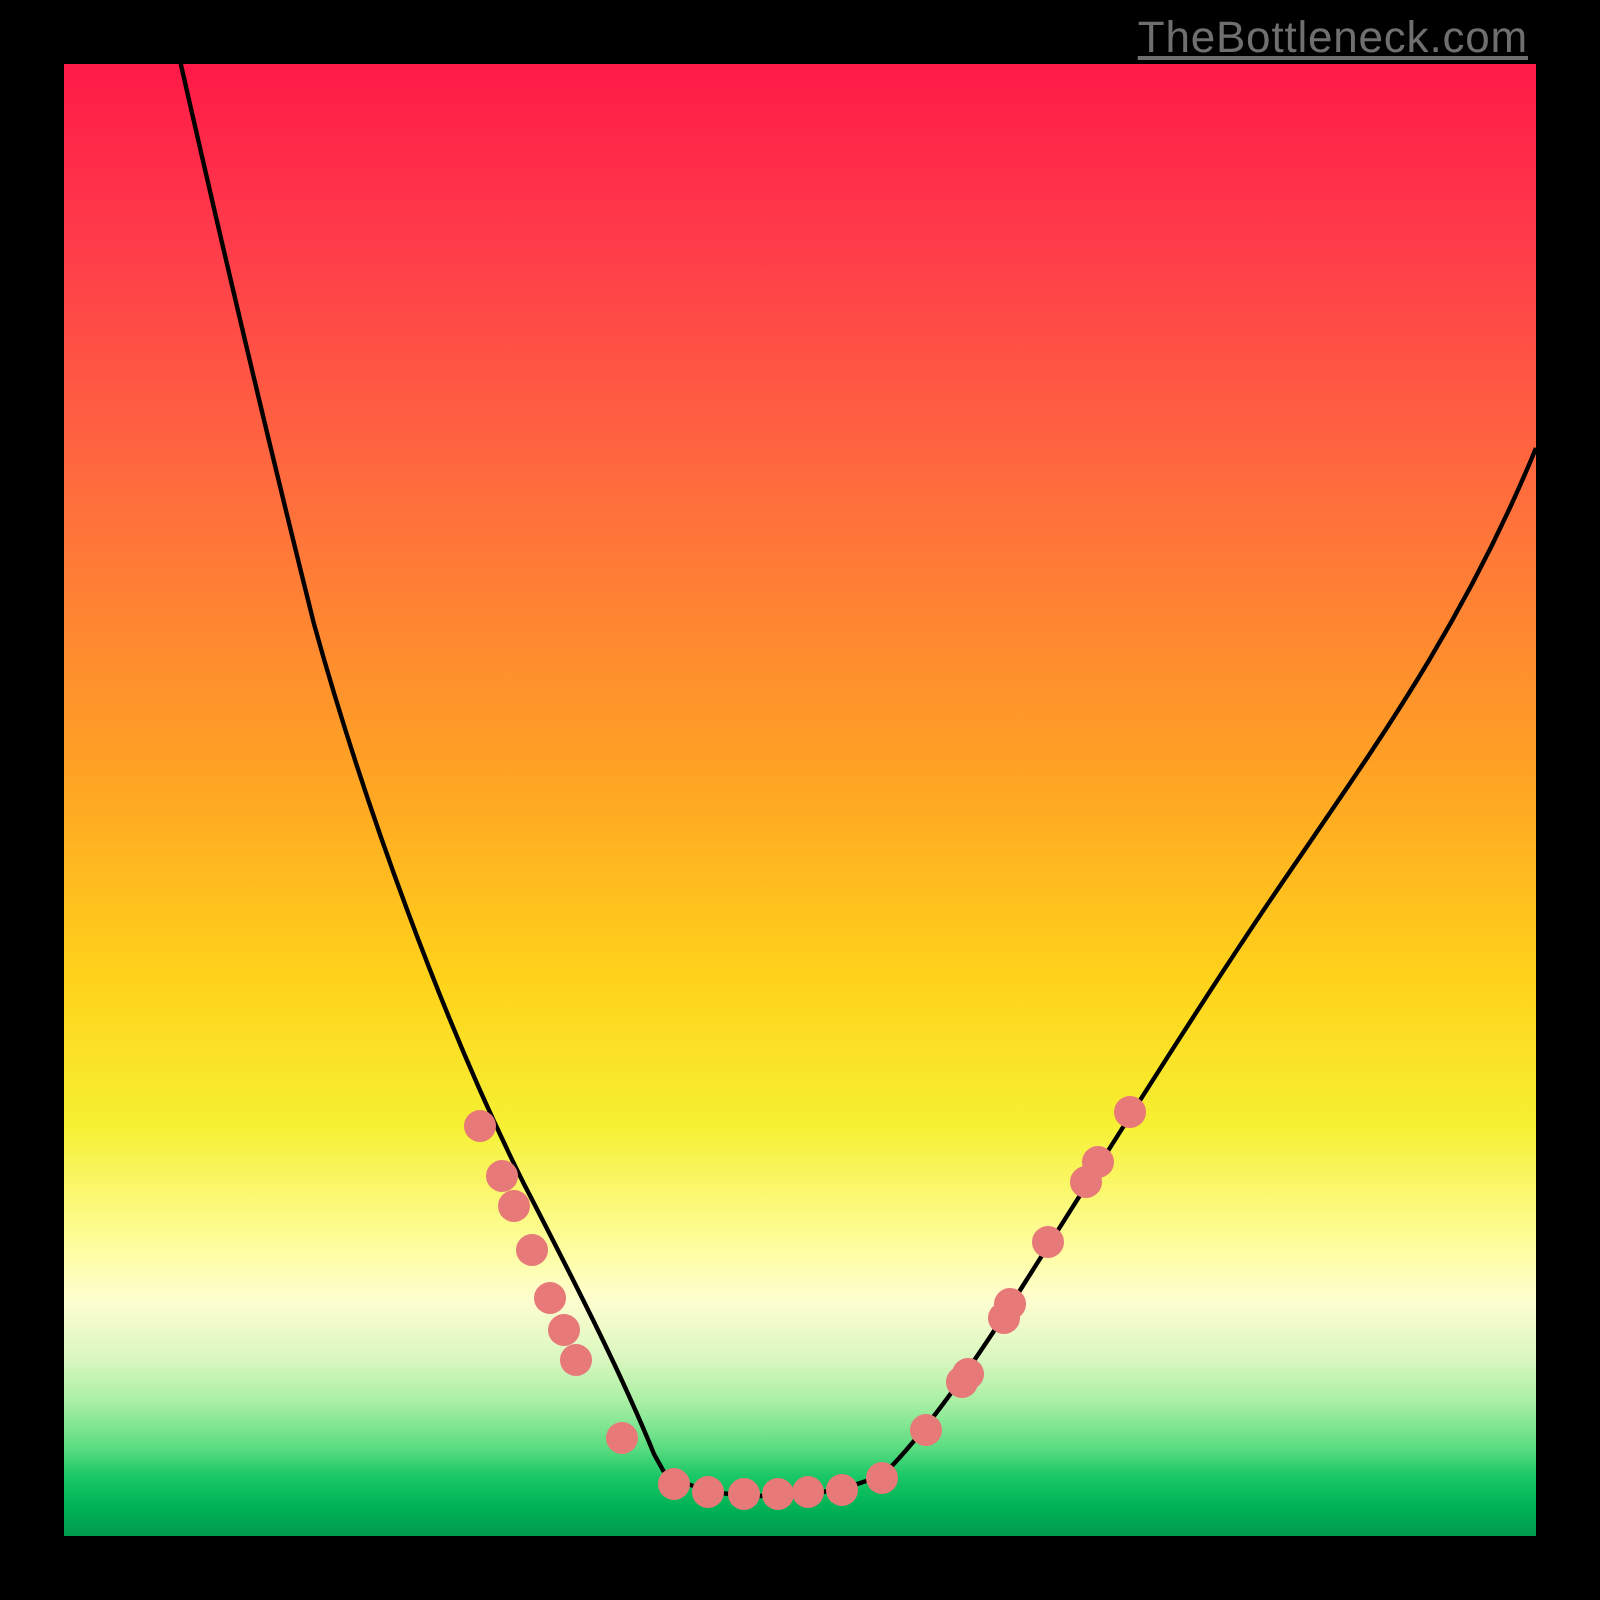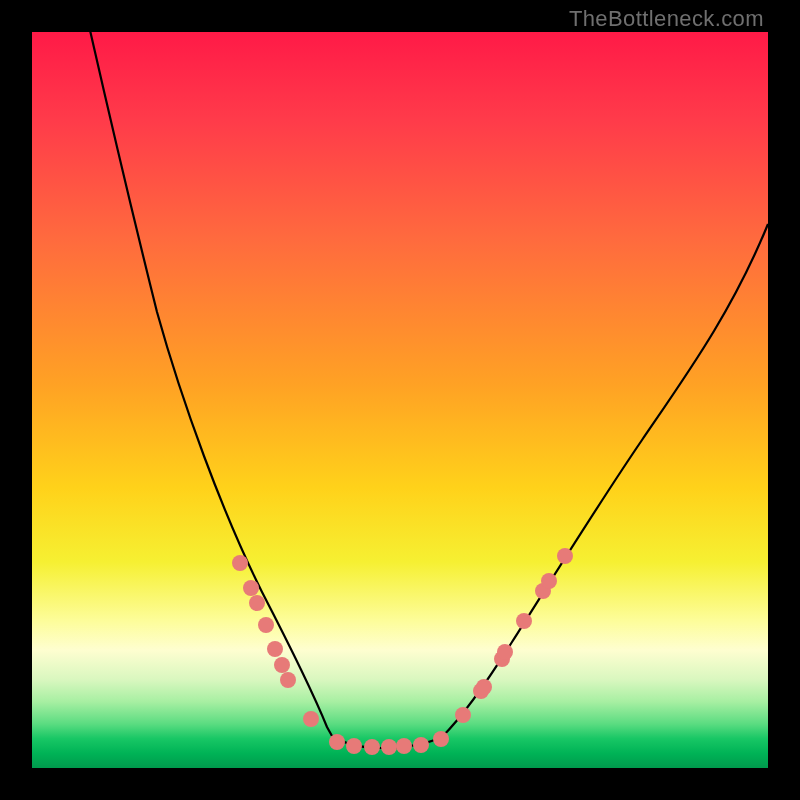--- a/index.html
+++ b/index.html
@@ -34,20 +34,21 @@
       #009a4d 100%);
   }
   .watermark {
     position: absolute;
     right: 36px;
     top: 6px;
     color: #6f6f6f;
     font-size: 22px;
     letter-spacing: 0.4px;
     font-weight: 500;
+    text-decoration: underline;
   }
   svg.plot {
     position: absolute;
     left: 32px;
     top: 32px;
     width: 736px;
     height: 736px;
   }
   .curve {
     fill: none;

